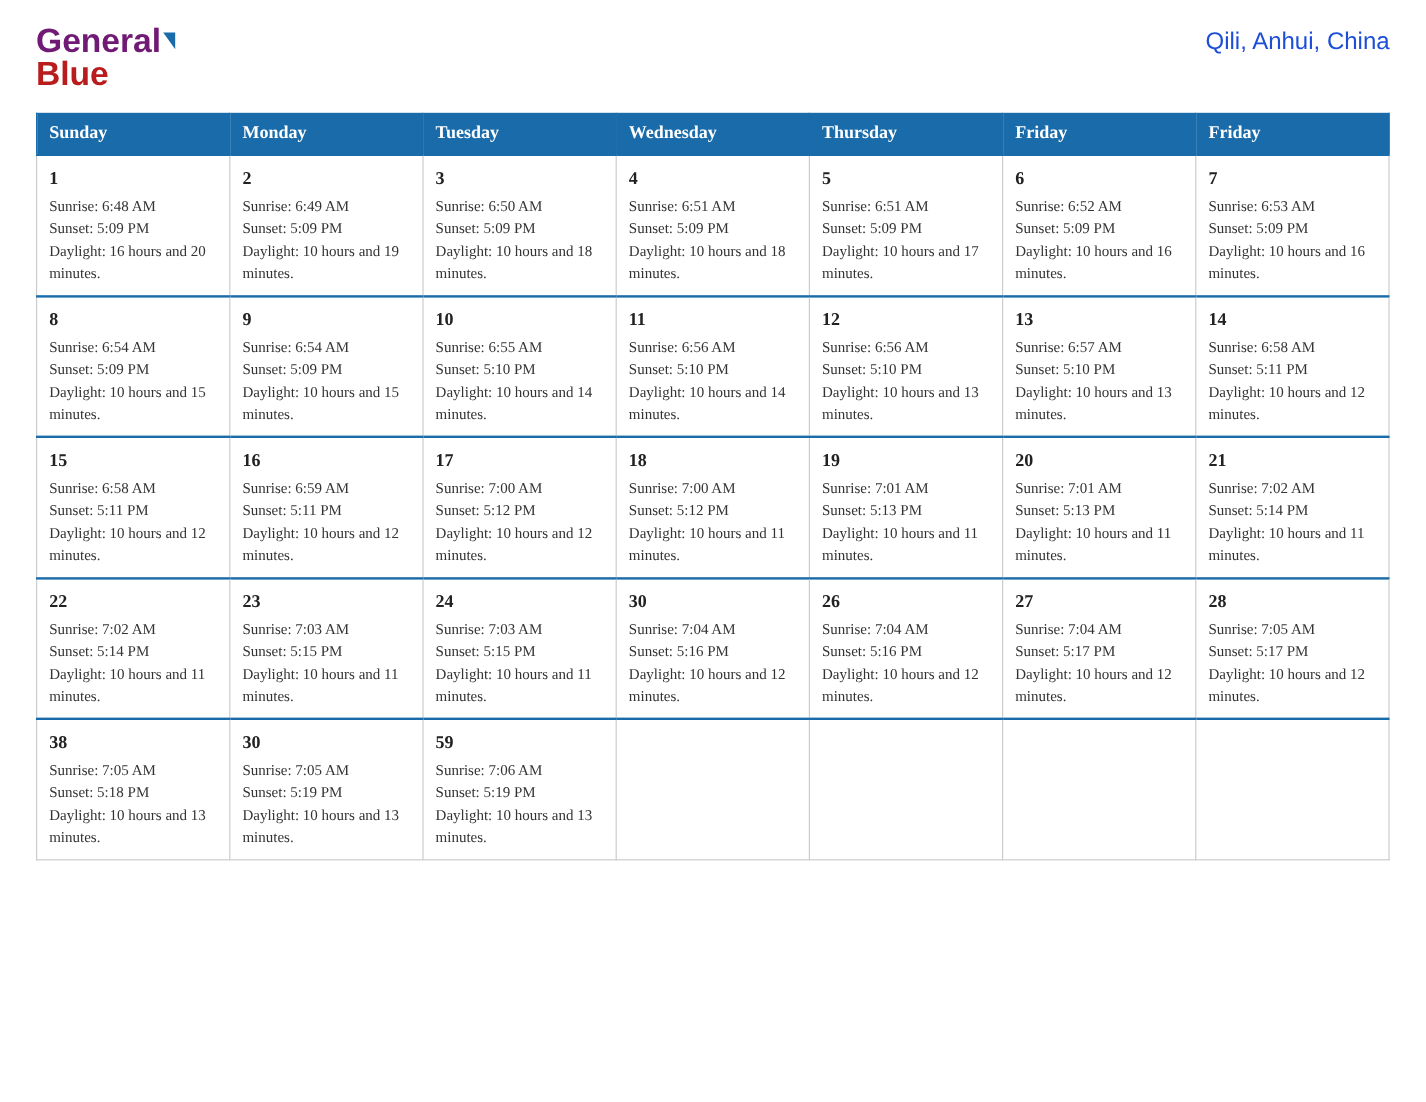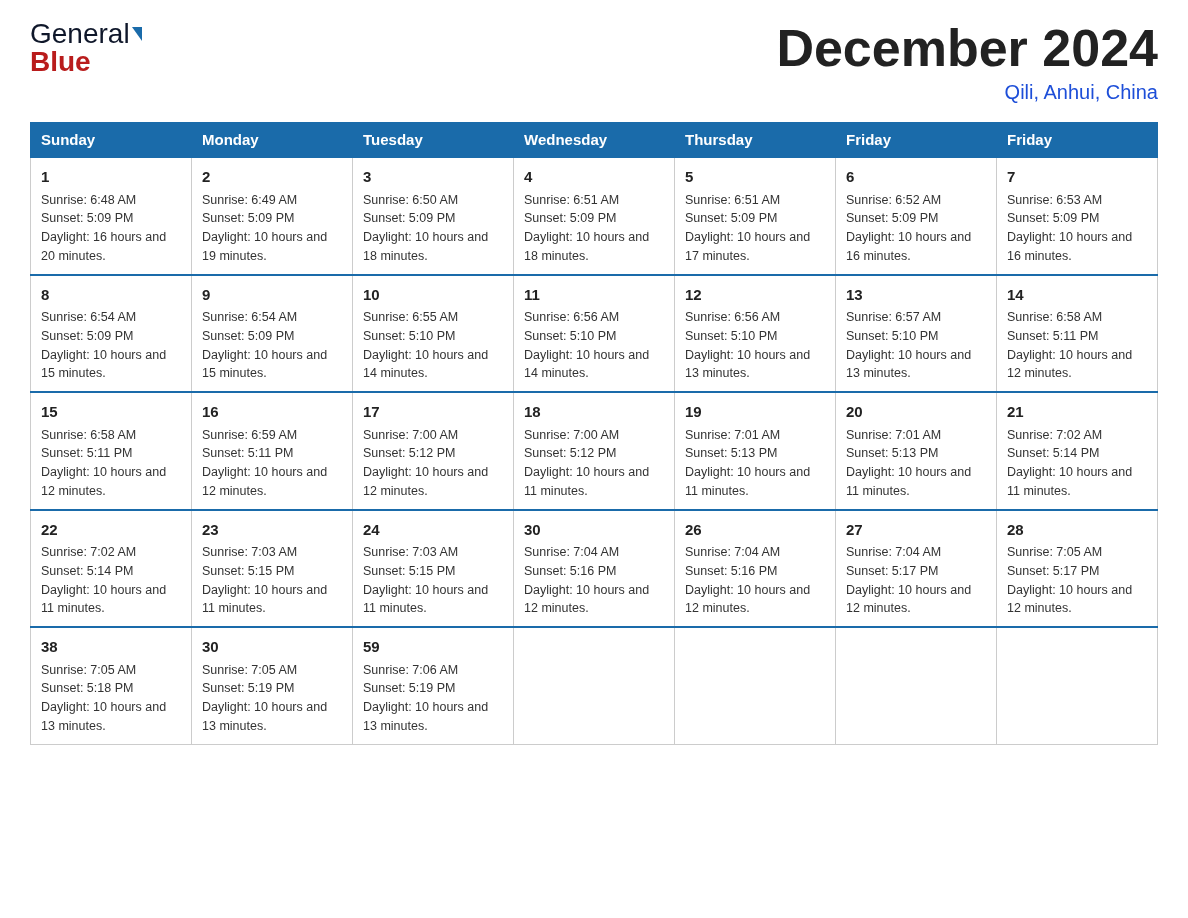--- a/index.html
+++ b/index.html
@@ -16,22 +16,22 @@
       align-items: flex-start;
       margin-bottom: 18px;
     }
     .logo {
       display: flex;
       flex-direction: column;
       align-items: flex-start;
     }
     .logo-general {
       font-size: 28px;
-      font-weight: normal;
-      color: #0f172a;
+      font-weight: bold;
+      color: #701a75;
       line-height: 1;
     }
     .logo-blue {
       font-size: 28px;
       font-weight: bold;
       color: #b91c1c;
       line-height: 1;
     }
     .logo-triangle {
       display: inline-block;
@@ -58,20 +58,21 @@
     }
     .location {
       font-size: 20px;
       color: #1d4ed8;
       margin-top: 4px;
     }
     .calendar {
       width: 100%;
       border-collapse: collapse;
       border: 1px solid #bbb;
+      font-family: Liberation Serif, serif;
     }
     .calendar th {
       background-color: #1a6baa;
       color: #fff;
       font-size: 15px;
       font-weight: bold;
       padding: 8px 10px;
       text-align: left;
       border: 1px solid #1a6baa;
     }
@@ -105,21 +106,20 @@
 
 <div class="header">
   <div class="logo">
     <div class="logo-top-row">
       <span class="logo-general">General</span>
       <span class="logo-triangle"></span>
     </div>
     <span class="logo-blue">Blue</span>
   </div>
   <div class="title-section">
-    <div class="month-title">December 2024</div>
     <div class="location">Qili, Anhui, China</div>
   </div>
 </div>
 
 <table class="calendar">
   <thead>
     <tr>
     <th>Sunday</th>
         <th>Monday</th>
         <th>Tuesday</th>

